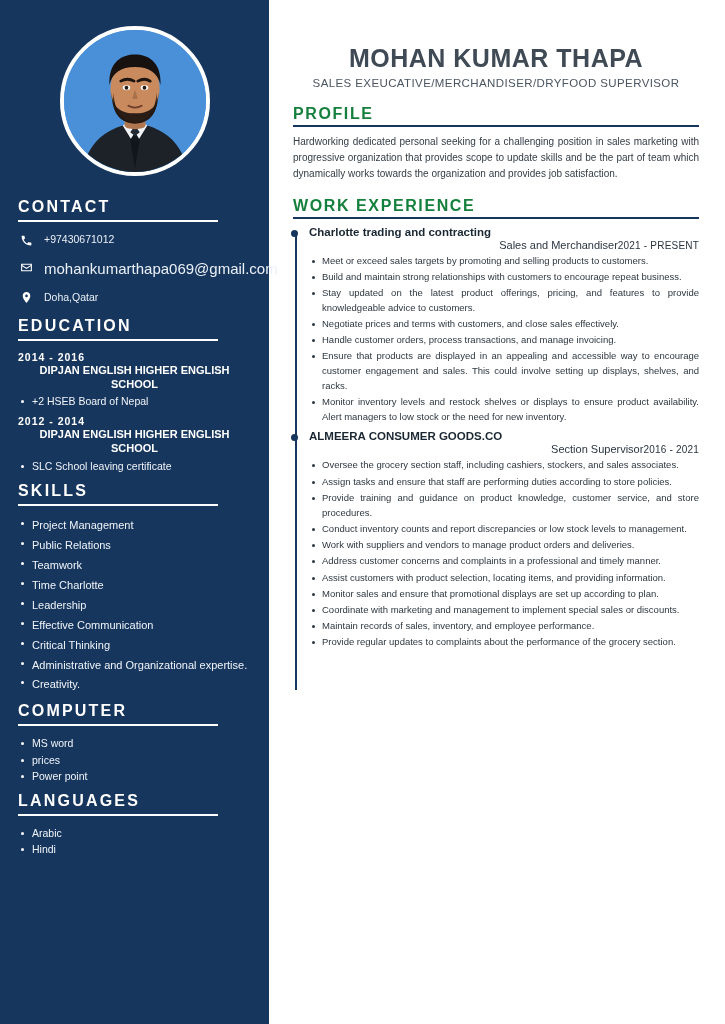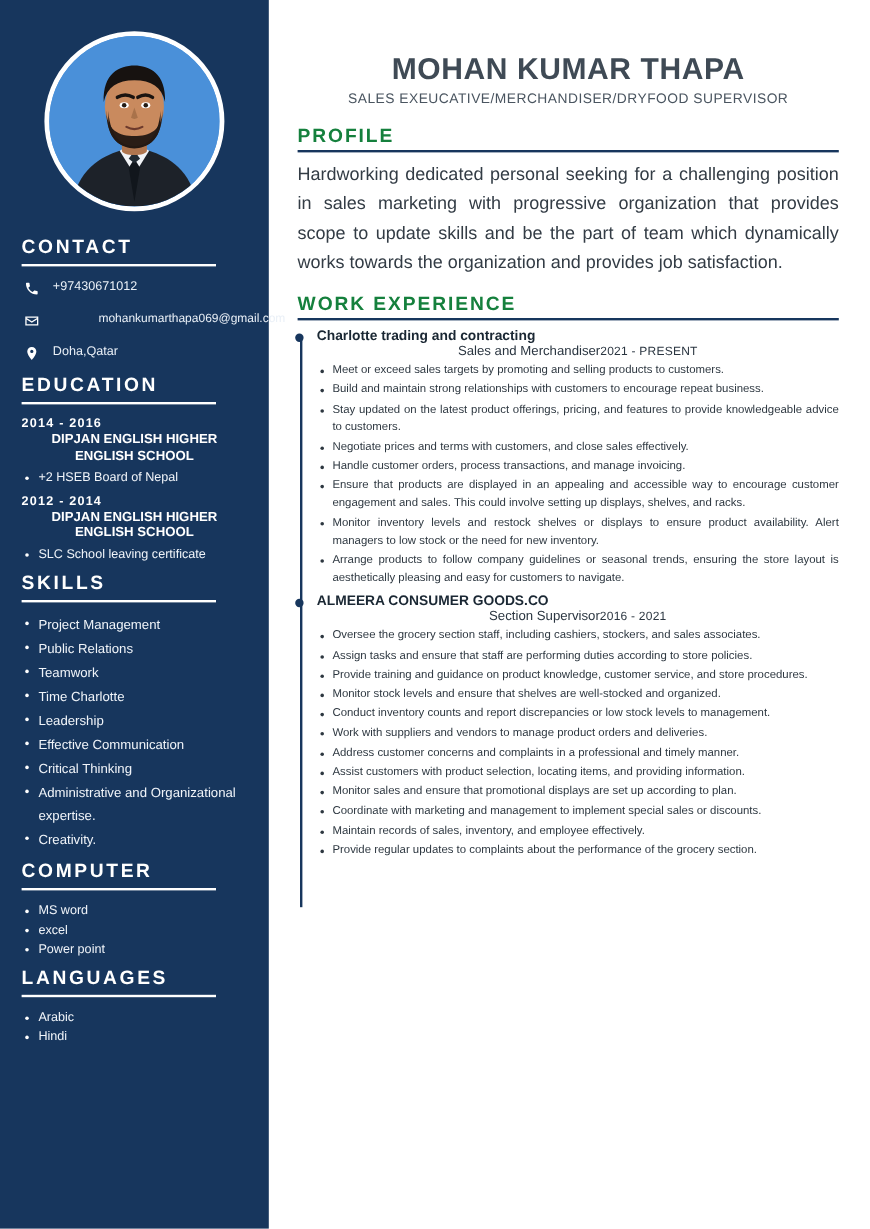--- a/index.html
+++ b/index.html
@@ -11,21 +11,21 @@
   }
   .page {
     position: relative;
     width: 725px; height: 1024px;
     display: flex;
     background: #ffffff;
   }
 
   
   .sidebar {
-    width: 224px;
+    width: 269px;
     background: #17365d;
     color: #ffffff;
     padding: 0 0 10px 0;
     position: relative;
   }
   .photo-wrap {
     margin: 26px auto 22px auto;
     width: 150px; height: 150px;
     border-radius: 50%;
     border: 4px solid #ffffff;
@@ -60,21 +60,21 @@
     color: #eaf0f7;
   }
   .contact-row .ico {
     flex: 0 0 16px;
     width: 16px; height: 16px;
     display: flex; align-items: center; justify-content: center;
     color: #ffffff;
   }
   .contact-row .ico svg { width: 13px; height: 13px; fill: #ffffff; }
   .contact-text { line-height: 1.25; padding-top: 1px; }
-  .contact-text.small { font-size: 10px; margin-left: 38px; }
+  .contact-text.small { font-size: 15px; }
 
   .edu-dates {
     font-size: 10.5px;
     font-weight: bold;
     letter-spacing: 1px;
     margin-top: 6px;
   }
   .edu-school {
     font-size: 11px;
     font-weight: bold;
@@ -133,21 +133,21 @@
     letter-spacing: 1.6px;
     color: #15803d;
     margin-bottom: 2px;
   }
   .sec-rule {
     height: 2px;
     background: #17365d;
     margin-bottom: 7px;
   }
   .profile-text {
-    font-size: 15px;
+    font-size: 10px;
     line-height: 1.62;
     color: #333c45;
     text-align: justify;
     margin-bottom: 14px;
   }
 
   .timeline {
     position: relative;
     padding-left: 16px;
   }
@@ -167,21 +167,21 @@
     background: #17365d;
   }
   .job-company {
     font-size: 11.5px;
     font-weight: bold;
     color: #1a2733;
     margin-bottom: 1px;
   }
   .job-line {
     display: flex;
-    justify-content: center;
+    justify-content: flex-end;
     align-items: baseline;
     margin-bottom: 3px;
   }
   .job-role { font-size: 11px; color: #2a3540; }
   .job-date { font-size: 10px; color: #2a3540; letter-spacing: 0.2px; }
 
   ul.duties { list-style: none; margin: 0 0 6px 0; }
   ul.duties li {
     position: relative;
     padding-left: 13px;
@@ -312,21 +312,21 @@
       </ul>
     </div>
 
     <div class="gap-xs"></div>
 
     <div class="side-section">
       <div class="side-title">COMPUTER</div>
       <div class="side-rule short"></div>
       <ul class="side-list">
         <li>MS word</li>
-        <li>excel</li>
+        <li>prices</li>
         <li>Power point</li>
       </ul>
     </div>
 
     <div class="gap-xs"></div>
 
     <div class="side-section">
       <div class="side-title">LANGUAGES</div>
       <div class="side-rule short"></div>
       <ul class="side-list">
@@ -359,42 +359,40 @@
           <span class="job-date">2021 - PRESENT</span>
         </div>
         <ul class="duties">
           <li>Meet or exceed sales targets by promoting and selling products to customers.</li>
           <li>Build and maintain strong relationships with customers to encourage repeat business.</li>
           <li>Stay updated on the latest product offerings, pricing, and features to provide knowledgeable advice to customers.</li>
           <li>Negotiate prices and terms with customers, and close sales effectively.</li>
           <li>Handle customer orders, process transactions, and manage invoicing.</li>
           <li>Ensure that products are displayed in an appealing and accessible way to encourage customer engagement and sales. This could involve setting up displays, shelves, and racks.</li>
           <li>Monitor inventory levels and restock shelves or displays to ensure product availability. Alert managers to low stock or the need for new inventory.</li>
-          <li>Arrange products to follow company guidelines or seasonal trends, ensuring the store layout is aesthetically pleasing and easy for customers to navigate.</li>
         </ul>
       </div>
 
       <div class="job">
         <span class="dot"></span>
         <div class="job-company">ALMEERA CONSUMER GOODS.CO</div>
         <div class="job-line">
           <span class="job-role">Section Supervisor</span>
           <span class="job-date">2016 - 2021</span>
         </div>
         <ul class="duties">
           <li>Oversee the grocery section staff, including cashiers, stockers, and sales associates.</li>
           <li>Assign tasks and ensure that staff are performing duties according to store policies.</li>
           <li>Provide training and guidance on product knowledge, customer service, and store procedures.</li>
-          <li>Monitor stock levels and ensure that shelves are well-stocked and organized.</li>
           <li>Conduct inventory counts and report discrepancies or low stock levels to management.</li>
           <li>Work with suppliers and vendors to manage product orders and deliveries.</li>
           <li>Address customer concerns and complaints in a professional and timely manner.</li>
           <li>Assist customers with product selection, locating items, and providing information.</li>
           <li>Monitor sales and ensure that promotional displays are set up according to plan.</li>
           <li>Coordinate with marketing and management to implement special sales or discounts.</li>
-          <li>Maintain records of sales, inventory, and employee effectively.</li>
+          <li>Maintain records of sales, inventory, and employee performance.</li>
           <li>Provide regular updates to complaints about the performance of the grocery section.</li>
         </ul>
       </div>
 
     </div>
   </main>
 </div>
 
 </body></html>

